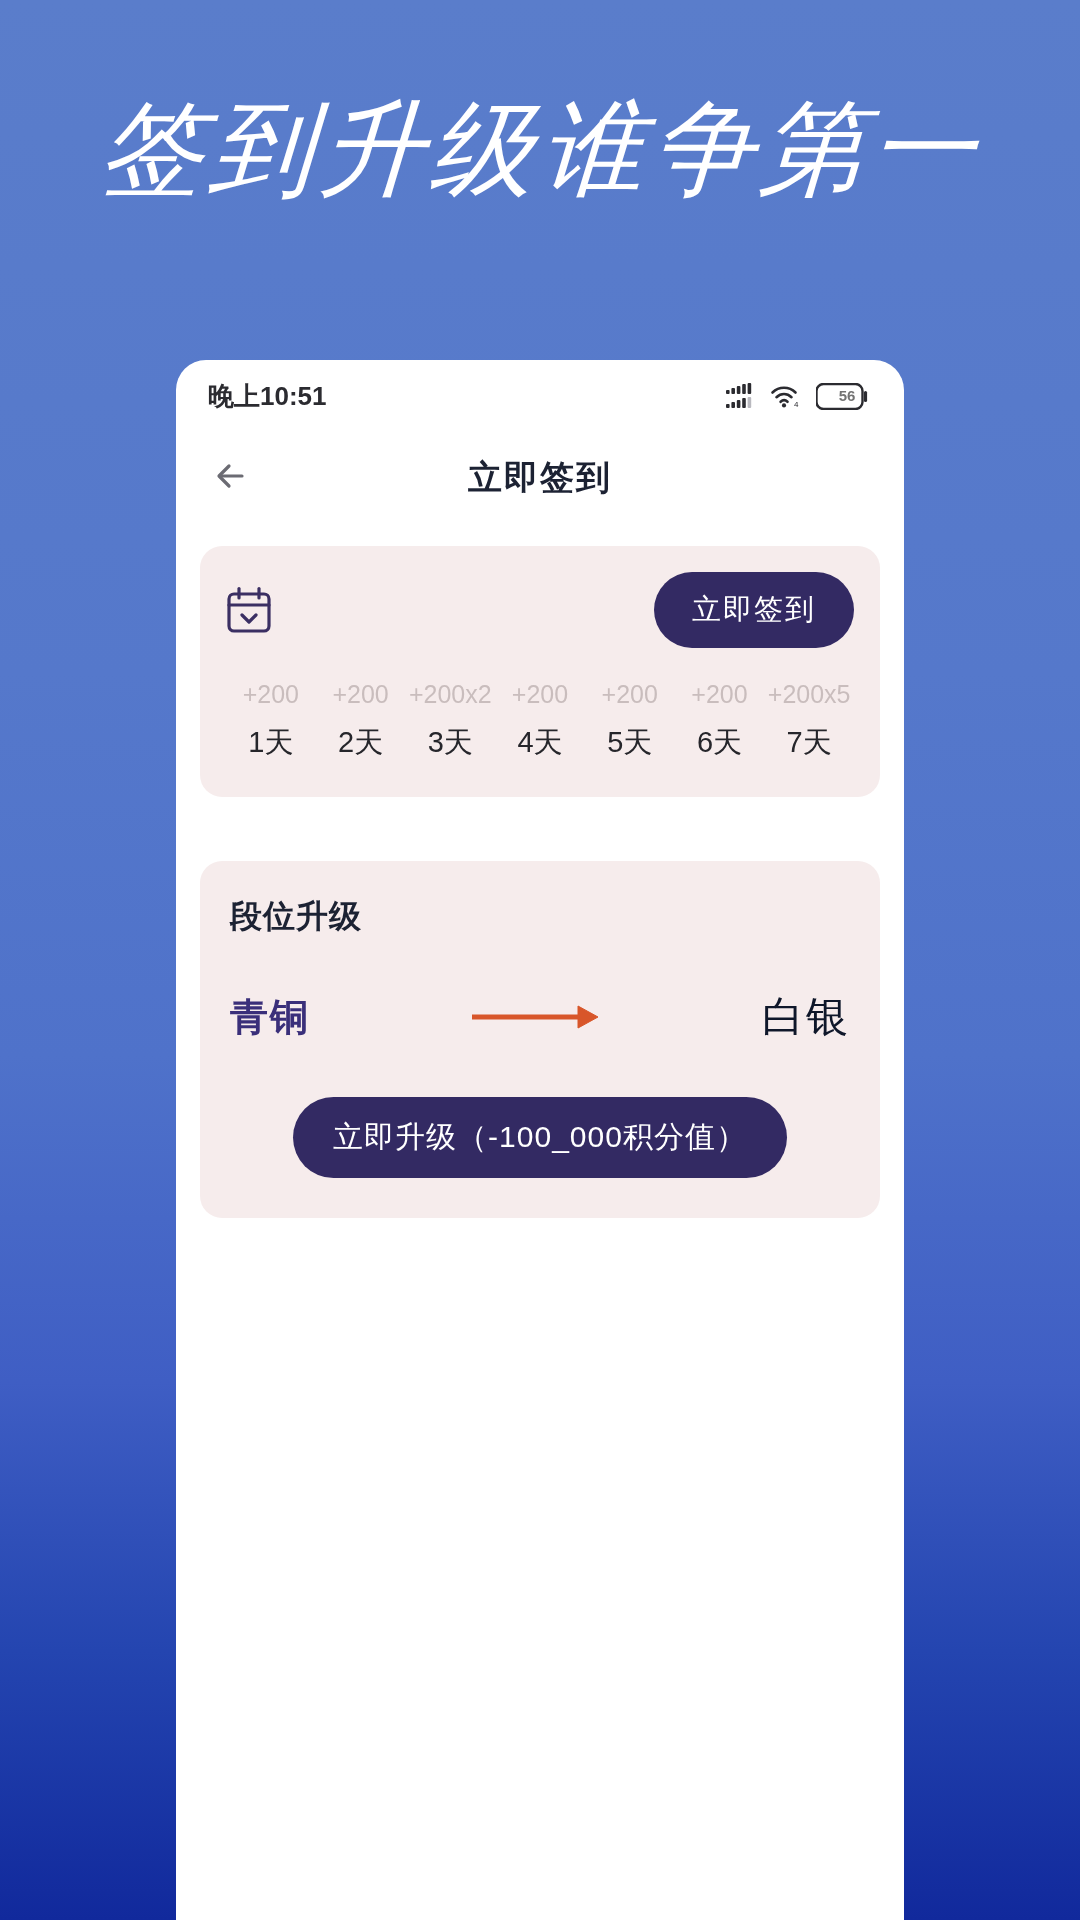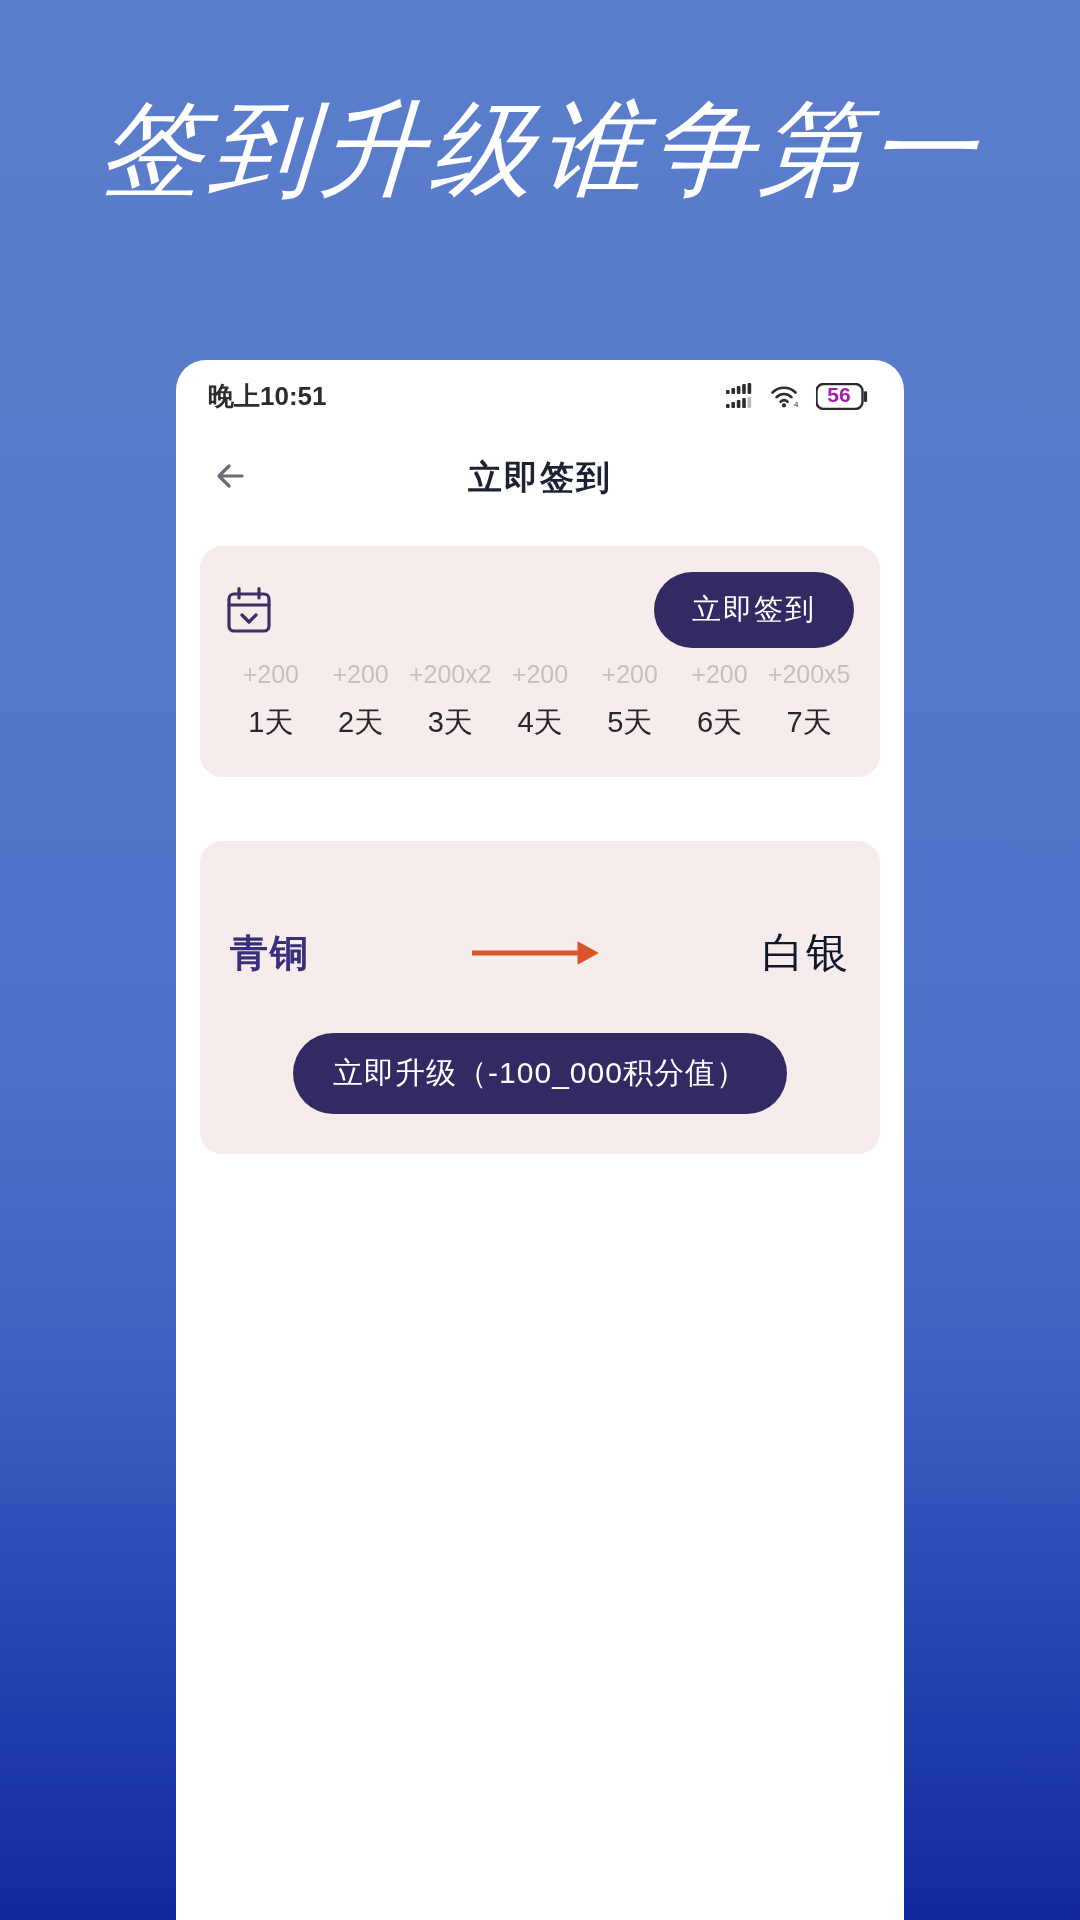--- a/index.html
+++ b/index.html
@@ -64,23 +64,23 @@
   }
   .status-icons {
     display:flex;
     align-items:center;
     gap:14px;
   }
   .status-icons svg { display:block; }
   .battery-wrap { position:relative; display:flex; align-items:center; }
   .battery-num {
     position:absolute;
-    left:0; top:0; width:46px; height:25px;
+    left:8px; top:0; width:46px; height:25px;
     display:flex; align-items:center; justify-content:center;
-    font-size:21px; font-weight:700; color:#a21caf;
+    font-size:15px; font-weight:700; color:#737373;
   }
 
   
   .appbar {
     height:92px;
     flex:0 0 92px;
     position:relative;
     display:flex;
     align-items:center;
   }
@@ -131,21 +131,21 @@
     border:none;
     border-radius:999px;
     padding:18px 38px;
     font-size:29px;
     font-weight:500;
     letter-spacing:2px;
     cursor:pointer;
     font-family:"Liberation Sans", "DejaVu Sans", sans-serif;
   }
   .days-row {
-    margin-top:12px;
+    margin-top:32px;
     display:flex;
     align-items:flex-end;
     justify-content:space-between;
     overflow:hidden;
   }
   .day-cell {
     display:flex;
     flex-direction:column;
     align-items:center;
     gap:14px;
@@ -334,20 +334,21 @@
         <div class="day-cell">
           <span class="day-reward">+200x5</span>
           <span class="day-label">7天</span>
         </div>
 
       </div>
     </div>
 
     <div class="card rank-card">
 
+      <div class="rank-title">段位升级</div>
 
       <div class="rank-row">
         <span class="rank-from">青铜</span>
 
         <span class="rank-arrow">
           <svg width="132" height="34" viewBox="0 0 132 34">
             <g stroke="#d8562a" fill="#d8562a">
               <path d="M2 17 L112 17" stroke-width="5" stroke-linecap="butt"></path>
               <path d="M108 6 L128 17 L108 28 Z"></path>
             </g>

